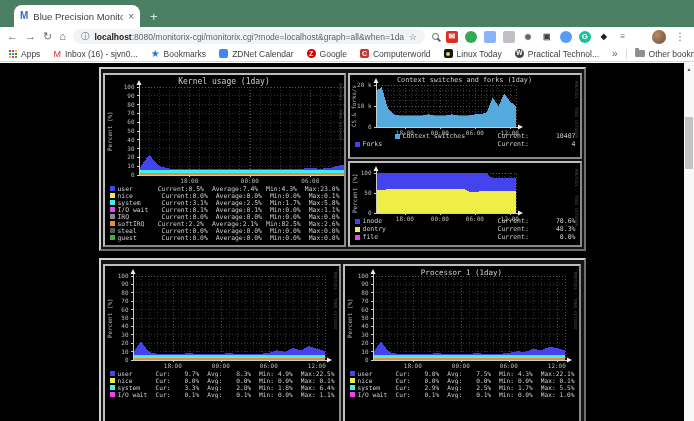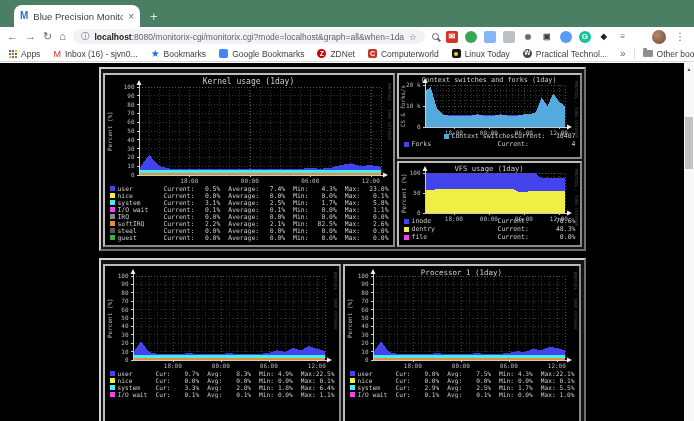--- a/index.html
+++ b/index.html
@@ -65,21 +65,21 @@
   .sb-arrow { display:block; text-align:center; font-size:5px; color:#555; padding-top:3px; }
   .sb-thumb { position:absolute; top:54px; left:1px; width:8px; height:52px; background:#c4c4c4; }
   .section { width:487px; margin:4px auto 0; border:2px solid; border-color:#cfcfcf #6f6f6f #6f6f6f #cfcfcf;
              background:#141414; padding:2px; }
   .section + .section { margin-top:7px; }
   .section-header { background:#2e2e2e; border:1px solid; border-color:#7a7a7a #474747 #474747 #7a7a7a;
                     color:#d8cc34; font-weight:bold; font-size:10.5px; height:14px; line-height:12px; padding:0 4px; }
   .section-body { display:flex; gap:2px; margin-top:2px; }
   .panel { position:relative; background:#000; border:2px solid; border-color:#bdbdbd #8a8a8a #8a8a8a #bdbdbd;
            font-family:"DejaVu Sans Mono", monospace; color:#ccc; overflow:hidden; }
-  .kernel-panel { width:292px; height:174px; }
+  .kernel-panel { width:243px; height:174px; }
   .right-col { display:flex; flex-direction:column; gap:2px; flex:1; }
   .cs-panel { height:86px; } .vfs-panel { height:86px; }
   .proc-panel { width:238px; height:174px; }
   
   .ch-title { position:absolute; left:0; right:0; text-align:center; color:#cfcfcf; white-space:nowrap; }
   .ch-ylabel { position:absolute; left:1px; width:9px; color:#b8b8b8;
                writing-mode:vertical-rl; transform:rotate(180deg); text-align:center; white-space:nowrap; }
   .ch-wm { position:absolute; right:1px; color:#4a4a4a; writing-mode:vertical-rl;
            font-size:6px; transform:scale(0.72); transform-origin:top right; white-space:nowrap; }
   .ytick { position:absolute; text-align:right; color:#bbbbbb; line-height:1; }
@@ -145,25 +145,25 @@
   <span class="bm">
     <span class="ico-gmail">M</span>
     <span>Inbox (16) - sjvn0...</span>
   </span>
   <span class="bm">
     <span class="ico-star">★</span>
     <span>Bookmarks</span>
   </span>
   <span class="bm">
     <span class="bm-ico ico-cal"></span>
-    <span>Google Bookmarks</span>
+    <span>ZDNet Calendar</span>
   </span>
   <span class="bm">
     <span class="bm-ico ico-zd">Z</span>
-    <span>ZDNet</span>
+    <span>Google</span>
   </span>
   <span class="bm">
     <span class="bm-ico ico-cw">C</span>
     <span>Computerworld</span>
   </span>
   <span class="bm">
     <span class="bm-ico ico-lt"></span>
     <span>Linux Today</span>
   </span>
   <span class="bm">
@@ -519,21 +519,20 @@
                 <span class="lg-name">
                   <span class="sw" style="background: rgb(68, 68, 238);"></span>
                   <span>Forks</span>
                 </span>
                 <span class="sl">Current:</span>
                 <span class="sv">4</span>
               </div>
             </div>
           </div>
         <div class="panel vfs-panel">
-            <div class="ch-title" style="top: 1px; font-size: 7.2px;">VFS usage  (1day)</div>
             <div class="ch-ylabel" style="top: 10px; height: 40px; font-size: 6px;">Percent (%)</div>
             <svg width="181" height="82" shape-rendering="crispEdges">
               <line x1="31.833333333333332" y1="10" x2="31.833333333333332" y2="50" stroke="#333333" stroke-dasharray="1,2"></line>
               <line x1="37.666666666666664" y1="10" x2="37.666666666666664" y2="50" stroke="#333333" stroke-dasharray="1,2"></line>
               <line x1="43.5" y1="10" x2="43.5" y2="50" stroke="#333333" stroke-dasharray="1,2"></line>
               <line x1="49.33333333333333" y1="10" x2="49.33333333333333" y2="50" stroke="#333333" stroke-dasharray="1,2"></line>
               <line x1="55.16666666666667" y1="10" x2="55.16666666666667" y2="50" stroke="#333333" stroke-dasharray="1,2"></line>
               <line x1="61" y1="10" x2="61" y2="50" stroke="#333333" stroke-dasharray="1,2"></line>
               <line x1="66.83333333333334" y1="10" x2="66.83333333333334" y2="50" stroke="#333333" stroke-dasharray="1,2"></line>
               <line x1="72.66666666666666" y1="10" x2="72.66666666666666" y2="50" stroke="#333333" stroke-dasharray="1,2"></line>

